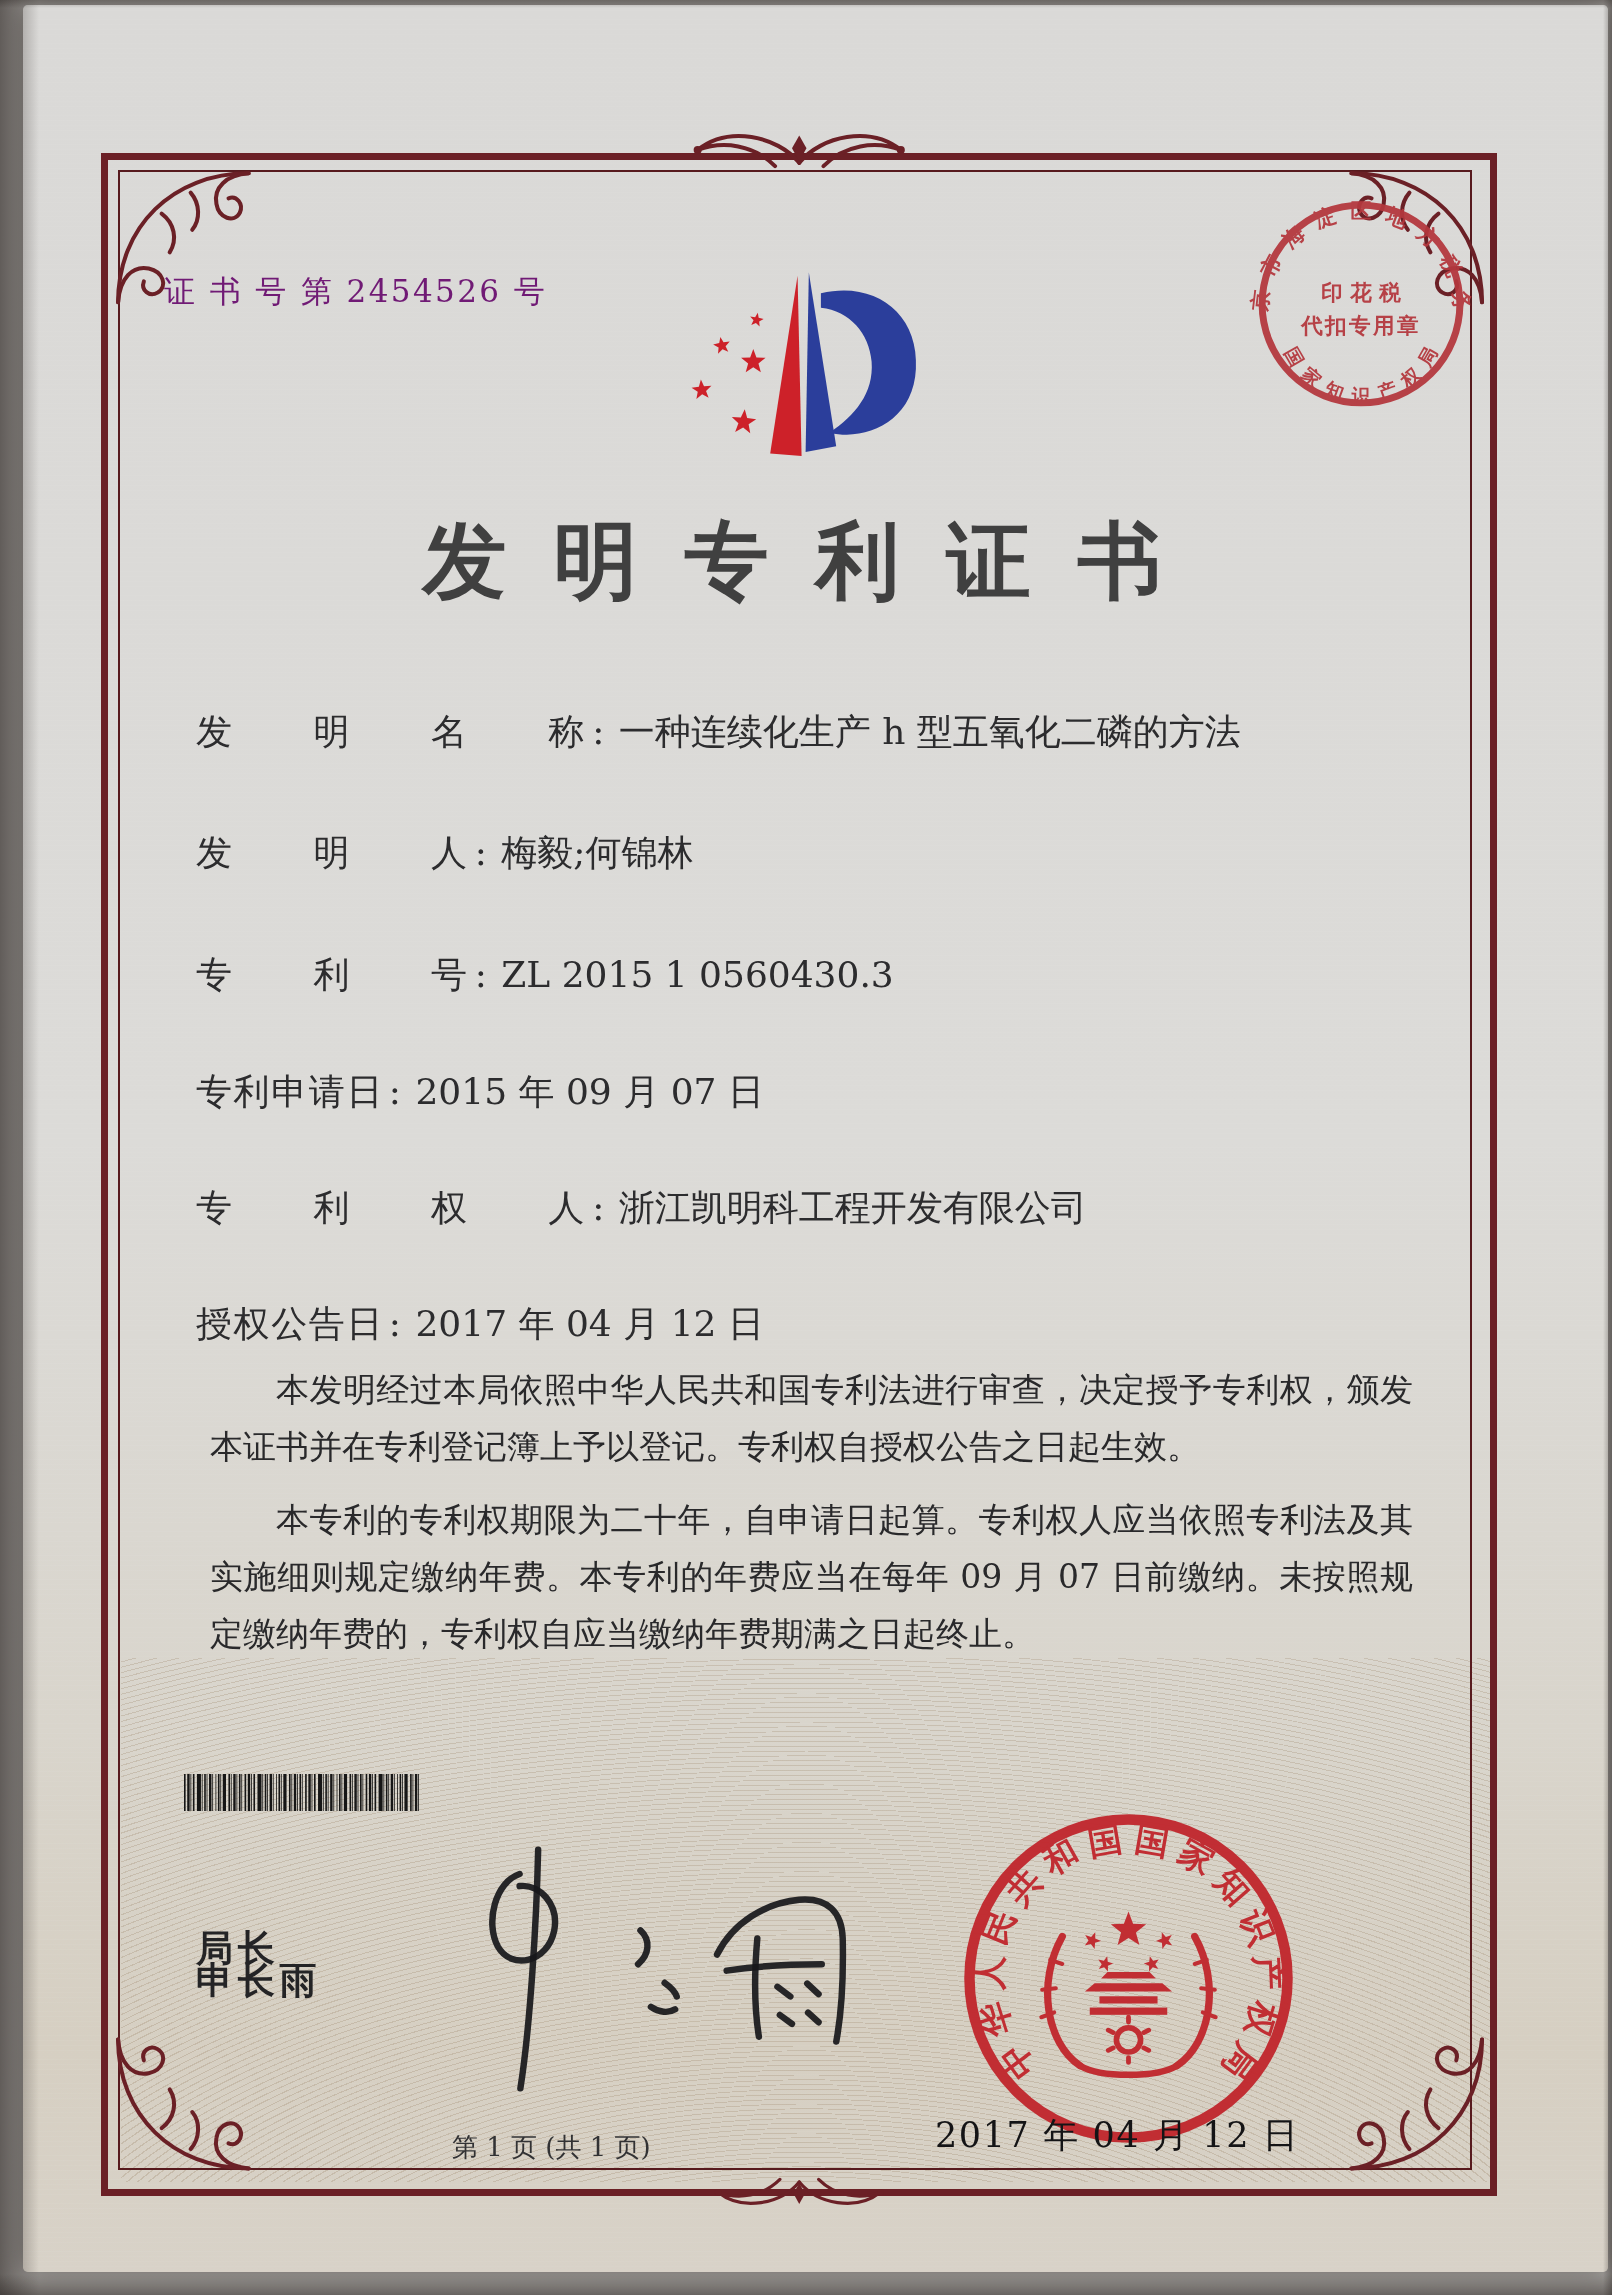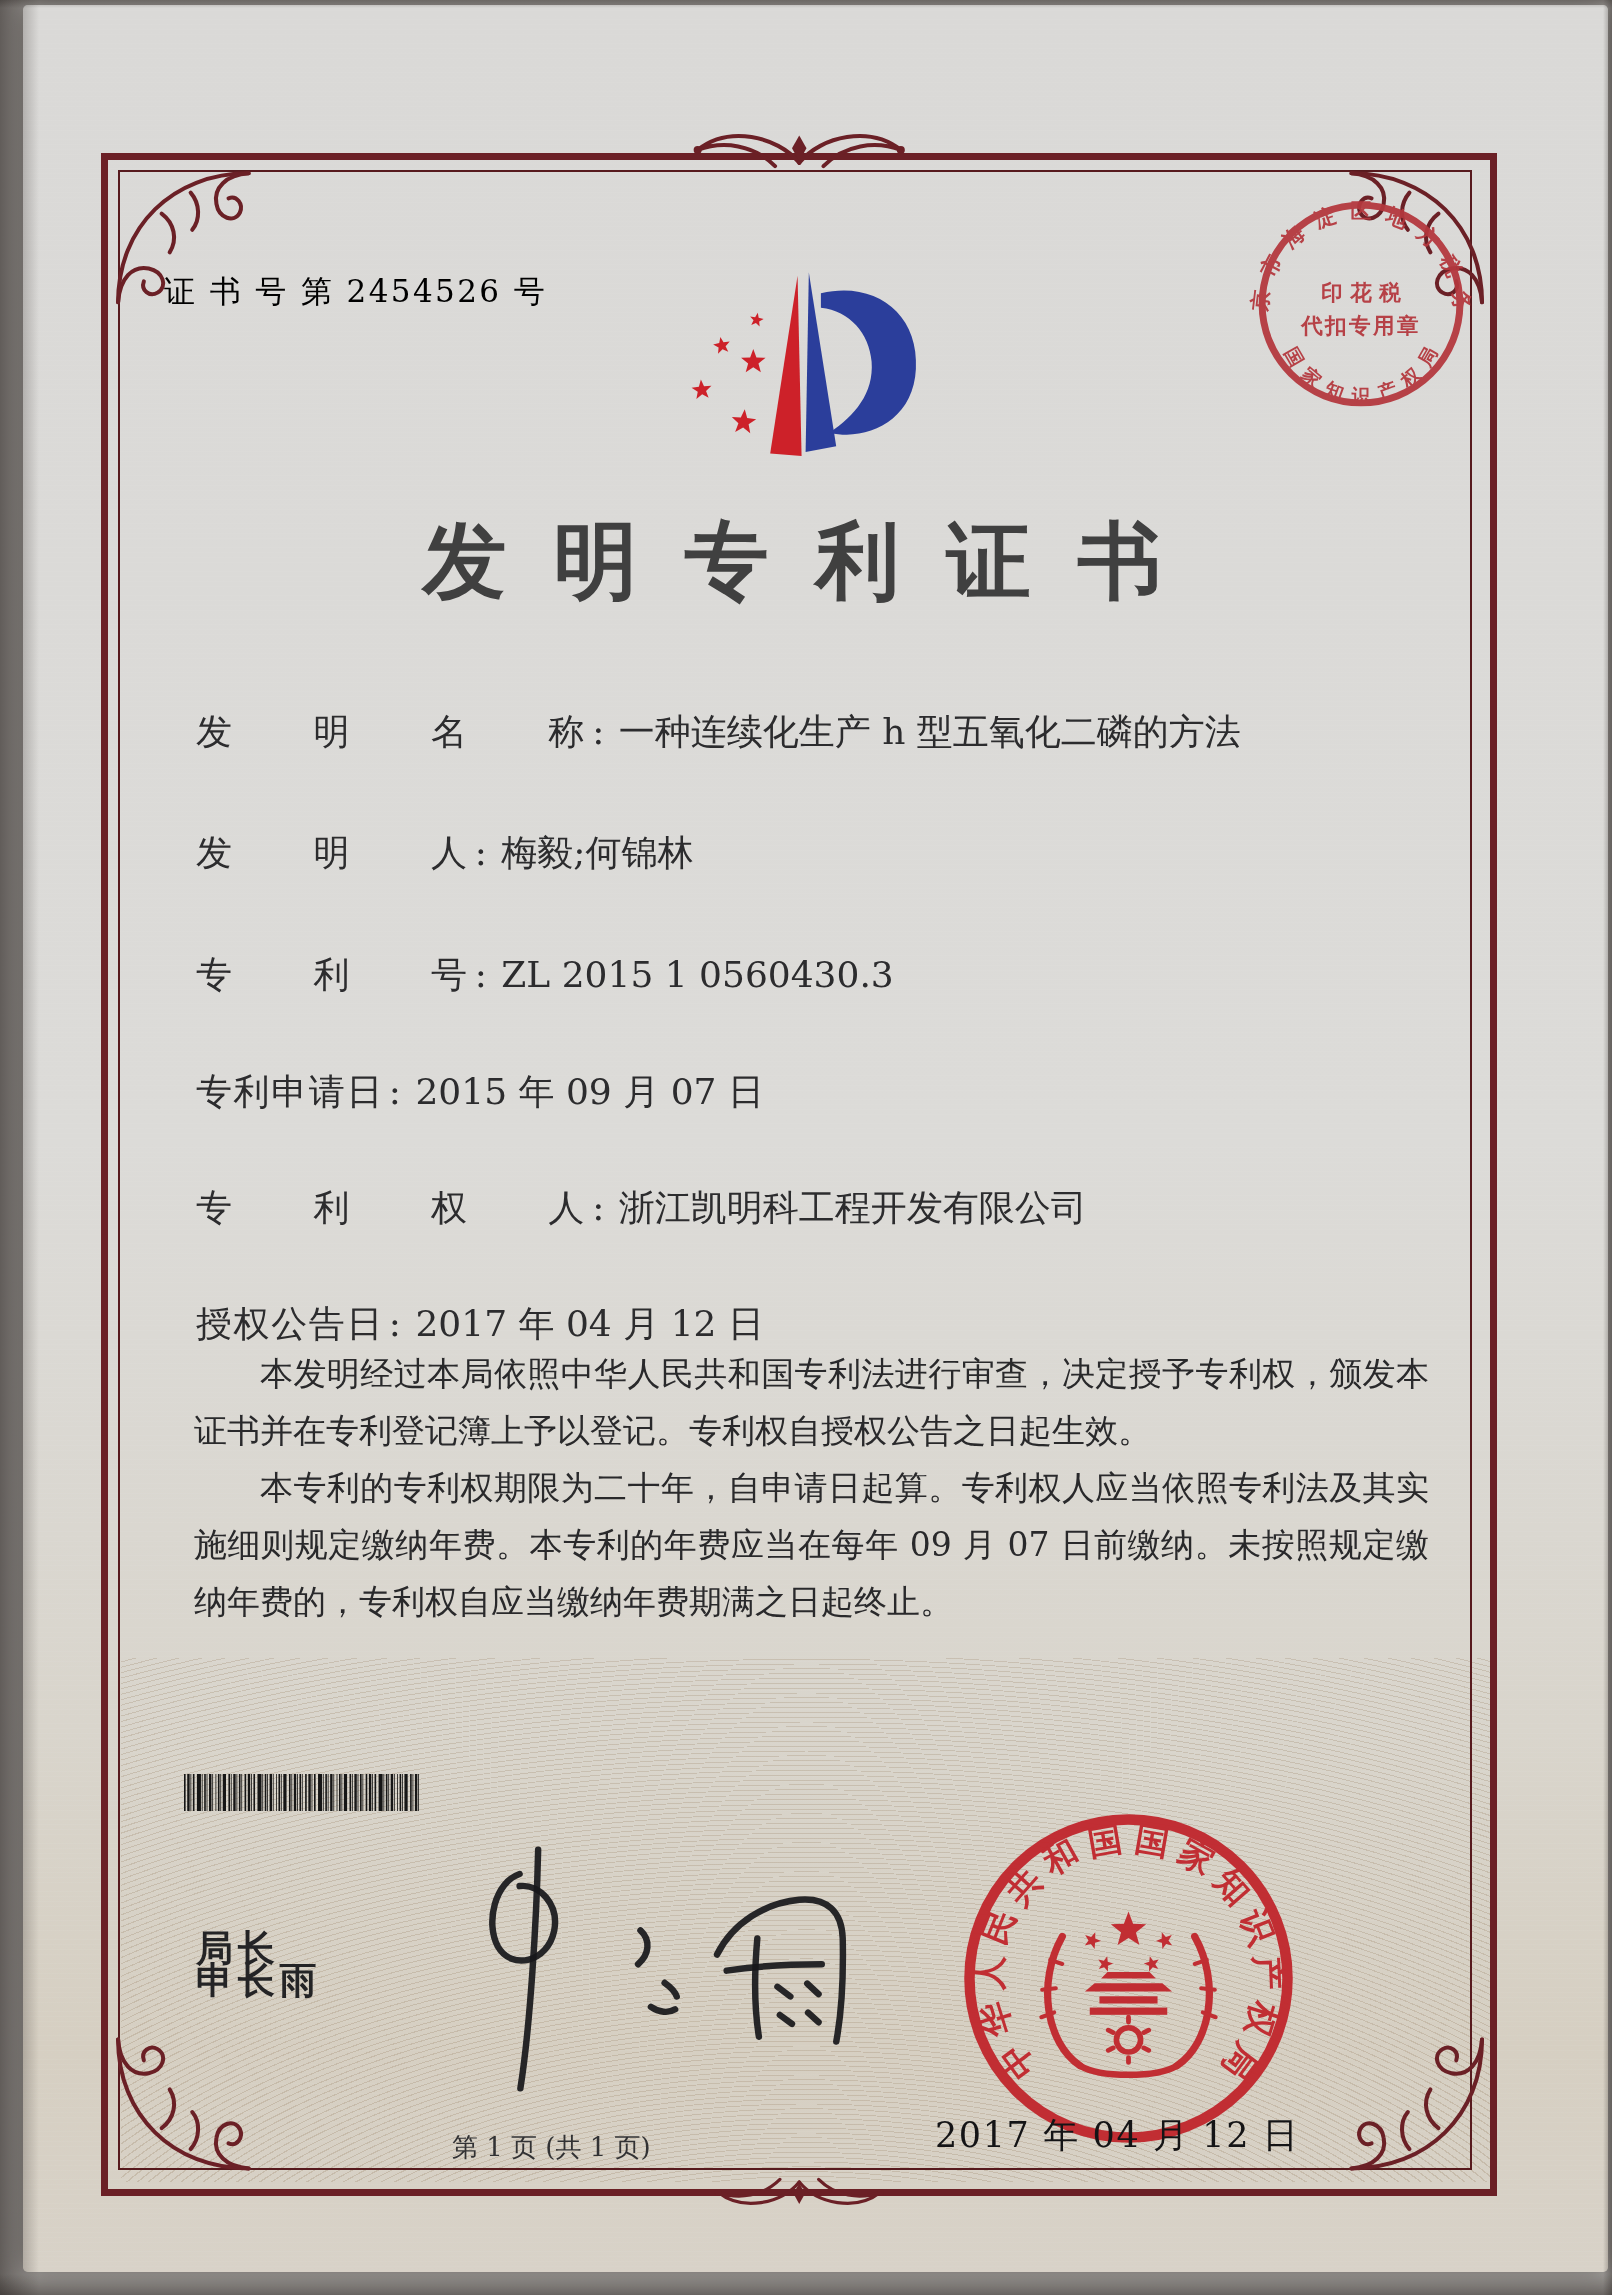--- a/index.html
+++ b/index.html
@@ -23,21 +23,21 @@
     position:absolute;left:121px;top:1658px;width:1371px;height:524px;
     background:repeating-radial-gradient(ellipse 1290px 693px at 50% 145%,
        rgba(151,126,96,0) 0 7.3px, rgba(151,126,96,.30) 7.3px 9px);
     opacity:.85;pointer-events:none;
   }
   
   .frame-outer{position:absolute;left:101px;top:153px;width:1382px;height:2029px;border:7.3px solid #6b2026;}
   .frame-inner{position:absolute;left:118px;top:170px;width:1350px;height:1996px;border:2.4px solid #571a1e;}
   .flourish-layer{position:absolute;left:0;top:0;width:1613px;height:2295px;pointer-events:none;}
 
-  .cert-no{position:absolute;left:164px;top:271px;font-size:31px;letter-spacing:2.4px;color:#000000;}
+  .cert-no{position:absolute;left:164px;top:271px;font-size:31px;letter-spacing:2.4px;color:#701a75;}
   .logo{position:absolute;left:663px;top:266px;width:282px;height:227px;}
   .tax-stamp{position:absolute;left:1249px;top:192px;width:224px;height:224px;opacity:.94;}
   .tax-stamp text{font-family:"DejaVu Sans",sans-serif;font-weight:bold;fill:#b4383e;}
 
   .title{
     position:absolute;left:101px;top:505px;width:1382px;text-align:center;
     font-size:84px;font-weight:600;color:#404040;
     letter-spacing:47px;padding-left:47px;box-sizing:border-box;
   }
 
@@ -45,21 +45,21 @@
   .flabel.sp{letter-spacing:35px;margin-right:-32px;}
   .flabel.nosp{letter-spacing:1.6px;}
   .fsep{margin:0 14.5px 0 4.8px;}
   .f0{top:708px;} .f1{top:829px;} .f2{top:951px;}
   .f3{top:1068px;} .f4{top:1184px;} .f5{top:1300px;}
 
   .body-text{
     position:absolute;left:194px;top:1345px;width:1235px;
     font-size:33px;line-height:57px;color:#29292b;text-align:justify;
   }
-  .body-text p{margin:0;text-indent:2em;}
+  .body-text p{margin:16px;text-indent:2em;}
 
   .barcode{position:absolute;left:184px;top:1774px;width:239px;height:37px;}
   .barcode rect{fill:#161616;}
 
   .director-label{position:absolute;left:196px;top:1896px;font-size:37px;font-weight:600;
     color:#242426;font-family:"DejaVu Sans",sans-serif;letter-spacing:4.8px;margin-top:28px;}
   .director-name{position:absolute;left:196px;top:1956px;font-size:37px;font-weight:700;
     color:#242426;font-family:"DejaVu Sans",sans-serif;letter-spacing:4.8px;}
 
   .signature{position:absolute;left:435px;top:1824px;width:419px;height:274px;}

